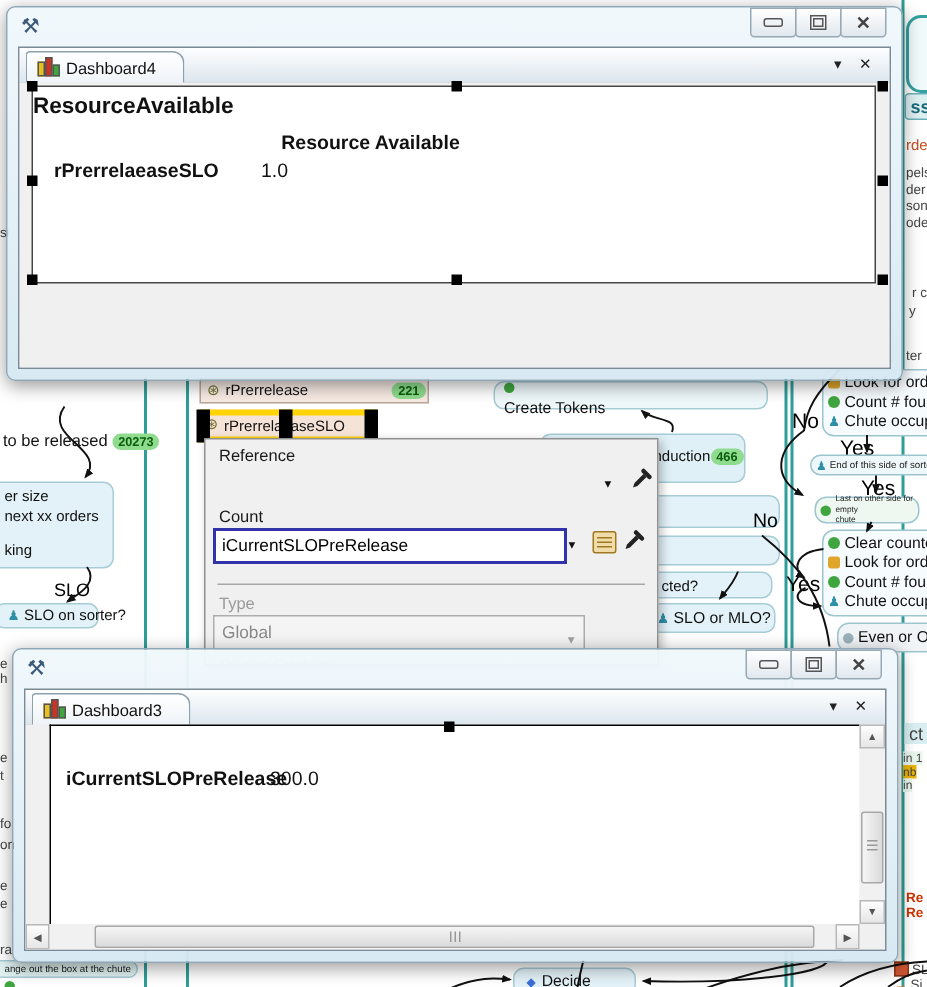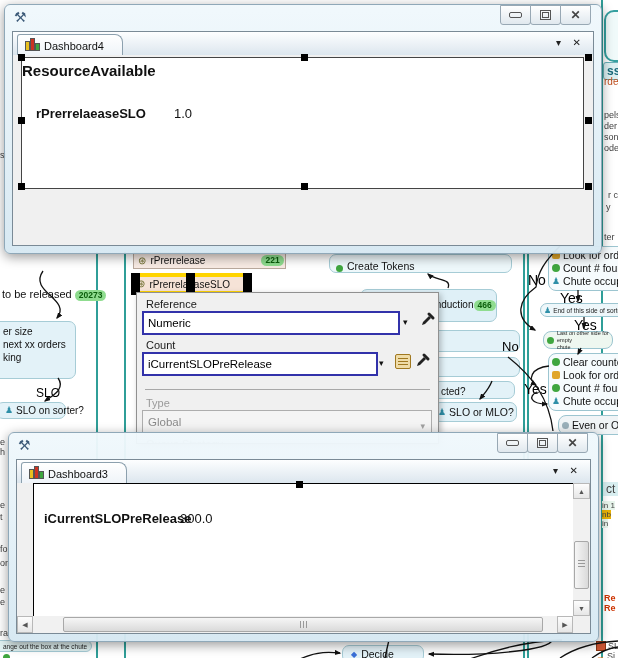--- a/index.html
+++ b/index.html
@@ -32,21 +32,21 @@
   .selbar{position:absolute;width:9px;height:22px;background:#000;top:273px;z-index:4;}
   
   .panel{position:absolute;left:136px;top:292px;width:301px;height:150px;background:#f0f0f0;
          border:1px solid #909090;box-shadow:2px 2px 6px rgba(0,0,0,.25);z-index:5;overflow:hidden;}
   .plabel{position:absolute;font-size:11px;color:#1a1a1a;}
   .plabel.dis{color:#9a9a9a;}
   .pinput{position:absolute;height:20px;background:#fff;border:2px solid #3232aa;
           font-size:11.5px;line-height:20px;padding-left:4px;color:#000;}
   .pdd{position:absolute;font-size:9px;color:#111;}
   .psep{position:absolute;left:8px;right:8px;height:1px;background:#a8a8a8;}
-  .pcombo{position:absolute;left:5px;width:290px;height:23px;background:#f4f4f4;
+  .pcombo{position:absolute;left:5px;width:248px;height:23px;background:#f4f4f4;
           border:1px solid #adadad;color:#8a8a8a;font-size:11.5px;line-height:23px;
           padding-left:5px;box-sizing:border-box;}
   .pcombo .cdd{position:absolute;right:6px;top:4px;font-size:9px;color:#a0a0a0;}
   
   .win{position:absolute;background:linear-gradient(180deg,rgba(240,248,252,.96),rgba(214,232,242,.96));
        border:1px solid #8fa8b8;border-radius:6px;box-shadow:0 3px 12px rgba(0,0,0,.4);z-index:10;}
   .titlebar{height:26px;position:relative;}
   .winicon{position:absolute;left:9px;top:4px;font-size:14px;color:#3c5a78;}
   .winbtns{position:absolute;right:10px;top:0;display:flex;}
   .wbtn{width:29px;height:18px;border:1px solid #98a8b4;margin-left:-1px;
@@ -137,42 +137,42 @@
   </g>
 </svg>
 
 <div style="position:absolute;left:2px;top:288px;font-size:11px;z-index:1;white-space:nowrap;">
   <span>to be released</span>
   <span class="badge">20273</span>
 </div>
 <div class="pbox" style="left:-20px;top:321px;width:96px;height:58px;padding:4px 0 0 22px;">
   <div>er size</div>
   <div style="margin-top:2px;">next xx orders</div>
-  <div style="margin-top:2px;">king</div>
+  <div style="margin-top:12px;">king</div>
 </div>
 <div class="yn" style="left:36px;top:386px;font-size:12px;">SLO</div>
 <div class="pbox" style="left:-4px;top:402px;width:70px;height:17px;display:flex;align-items:center;gap:3px;padding-left:8px;">
   <span class="person">♟</span>
   <span style="white-space:nowrap;">SLO on sorter?</span>
 </div>
 
 <div class="resblock" style="left:133px;top:252px;width:153px;height:17px;">
   <span class="resicon">⊛</span>
   <span>rPrerrelease</span>
   <span class="badge" style="margin-left:52px;">221</span>
 </div>
 <div class="selblock">
   <span class="resicon">⊛</span>
   <span>rPrerrelaeaseSLO</span>
 </div>
 <div class="selbar" style="left:131px;"></div>
 <div class="selbar" style="left:186px;"></div>
 <div class="selbar" style="left:243px;"></div>
 
-<div class="pbox" style="left:329px;top:254px;width:183px;height:19px;display:flex;align-items:flex-end;gap:4px;padding-left:6px;background:#eef8fb;">
+<div class="pbox" style="left:329px;top:254px;width:183px;height:19px;display:flex;align-items:flex-start;gap:4px;padding-left:6px;background:#eef8fb;flex-direction:column;">
   <span class="dot green" style="width:7px;height:7px;"></span>
   <span style="font-size:10.5px;">Create Tokens</span>
 </div>
 <div class="pbox" style="left:360px;top:289px;width:137px;height:33px;background:#dff0f7;">
   <div style="position:absolute;left:48px;top:9px;white-space:nowrap;">
     <span>ve at induction</span><span class="badge">466</span>
   </div>
 </div>
 <div class="pbox" style="left:400px;top:330px;width:120px;height:22px;"></div>
 <div class="pbox" style="left:400px;top:357px;width:120px;height:20px;"></div>
@@ -259,38 +259,37 @@
 <div class="frag" style="left:0;top:447px;">h</div>
 <div class="frag" style="left:0;top:500px;">e</div>
 <div class="frag" style="left:0;top:512px;">t</div>
 <div class="frag" style="left:0;top:544px;">fo</div>
 <div class="frag" style="left:0;top:558px;">on</div>
 <div class="frag" style="left:0;top:585px;">e</div>
 <div class="frag" style="left:0;top:597px;">e</div>
 <div class="frag" style="left:0;top:628px;">ra</div>
 
 <div class="frag" style="left:603px;top:62px;font-size:12px;font-weight:bold;color:#1a6a7a;background:#ddf0f2;padding:1px 3px;border:1px solid #6ab0b8;border-radius:3px;">ssi</div>
-<div class="frag" style="left:604px;top:76px;color:#c05020;font-size:10px;">rde</div>
+<div class="frag" style="left:604px;top:92px;color:#c05020;font-size:10px;">rde</div>
 <div class="frag" style="left:604px;top:110px;">pels</div>
 <div class="frag" style="left:604px;top:121px;">der</div>
 <div class="frag" style="left:604px;top:132px;">son</div>
 <div class="frag" style="left:604px;top:143px;">ode</div>
 <div class="frag" style="left:608px;top:190px;">r ch</div>
 <div class="frag" style="left:606px;top:202px;">y</div>
 <div class="frag" style="left:604px;top:232px;">ter</div>
 <div class="frag" style="left:603px;top:482px;font-size:12px;background:#d8eef0;padding:0 3px;">ct</div>
 <div class="frag" style="left:602px;top:501px;font-size:8px;background:#e8f5ec;">in 1</div>
 <div class="frag" style="left:602px;top:510px;font-size:8px;background:#eab308;">nb</div>
 <div class="frag" style="left:602px;top:519px;font-size:8px;background:#e8f5ec;">in</div>
 <div class="frag" style="left:604px;top:593px;color:#cc3300;font-weight:bold;">Re</div>
 <div class="frag" style="left:604px;top:603px;color:#cc3300;font-weight:bold;">Re</div>
 
 <div class="panel">
   <div class="plabel" style="left:9px;top:5px;">Reference</div>
-  <div class="pinput" style="left:5px;top:18px;width:250px;">Numeric</div>
   <div class="pdd" style="left:266px;top:24px;">▾</div>
   <svg style="position:absolute;left:283px;top:18px;" width="16" height="16">
     <path d="M2 14 L3 11 L9 5 L11 7 L5 13 Z" fill="#222"></path>
       <path d="M9 3 L13 7" stroke="#222" stroke-width="3" stroke-linecap="round"></path>
     </svg>
   <div class="plabel" style="left:9px;top:46px;">Count</div>
   <div class="pinput" style="left:5px;top:59px;width:228px;">iCurrentSLOPreRelease</div>
   <div class="pdd" style="left:242px;top:65px;">▾</div>
   <span class="scroll-icon" style="position:absolute;left:258px;top:61px;"></span>
   <svg style="position:absolute;left:278px;top:59px;" width="16" height="16">
@@ -330,20 +329,21 @@
           <i style="left:11px;height:6px;background:#3fa63f;border:1px solid #555;"></i>
         </span>
         <span>Dashboard4</span>
       </div>
       <span class="tabctl" style="right:32px;">▾</span>
       <span class="tabctl" style="right:12px;">✕</span>
     </div>
     <div class="canvas">
       <div class="w4widget">
         <div class="wtitle">ResourceAvailable</div>
+        <div class="whdr">Resource Available</div>
         <div class="wlabel">rPrerrelaeaseSLO</div>
         <div class="wvalue">1.0</div>
       </div>
 
       <div class="hdl" style="left:5px;top:-1px;"></div>
       <div class="hdl" style="left:288px;top:-1px;"></div>
       <div class="hdl" style="left:572px;top:-1px;"></div>
       <div class="hdl" style="left:5px;top:62px;"></div>
       <div class="hdl" style="left:572px;top:62px;"></div>
       <div class="hdl" style="left:5px;top:128px;"></div>

